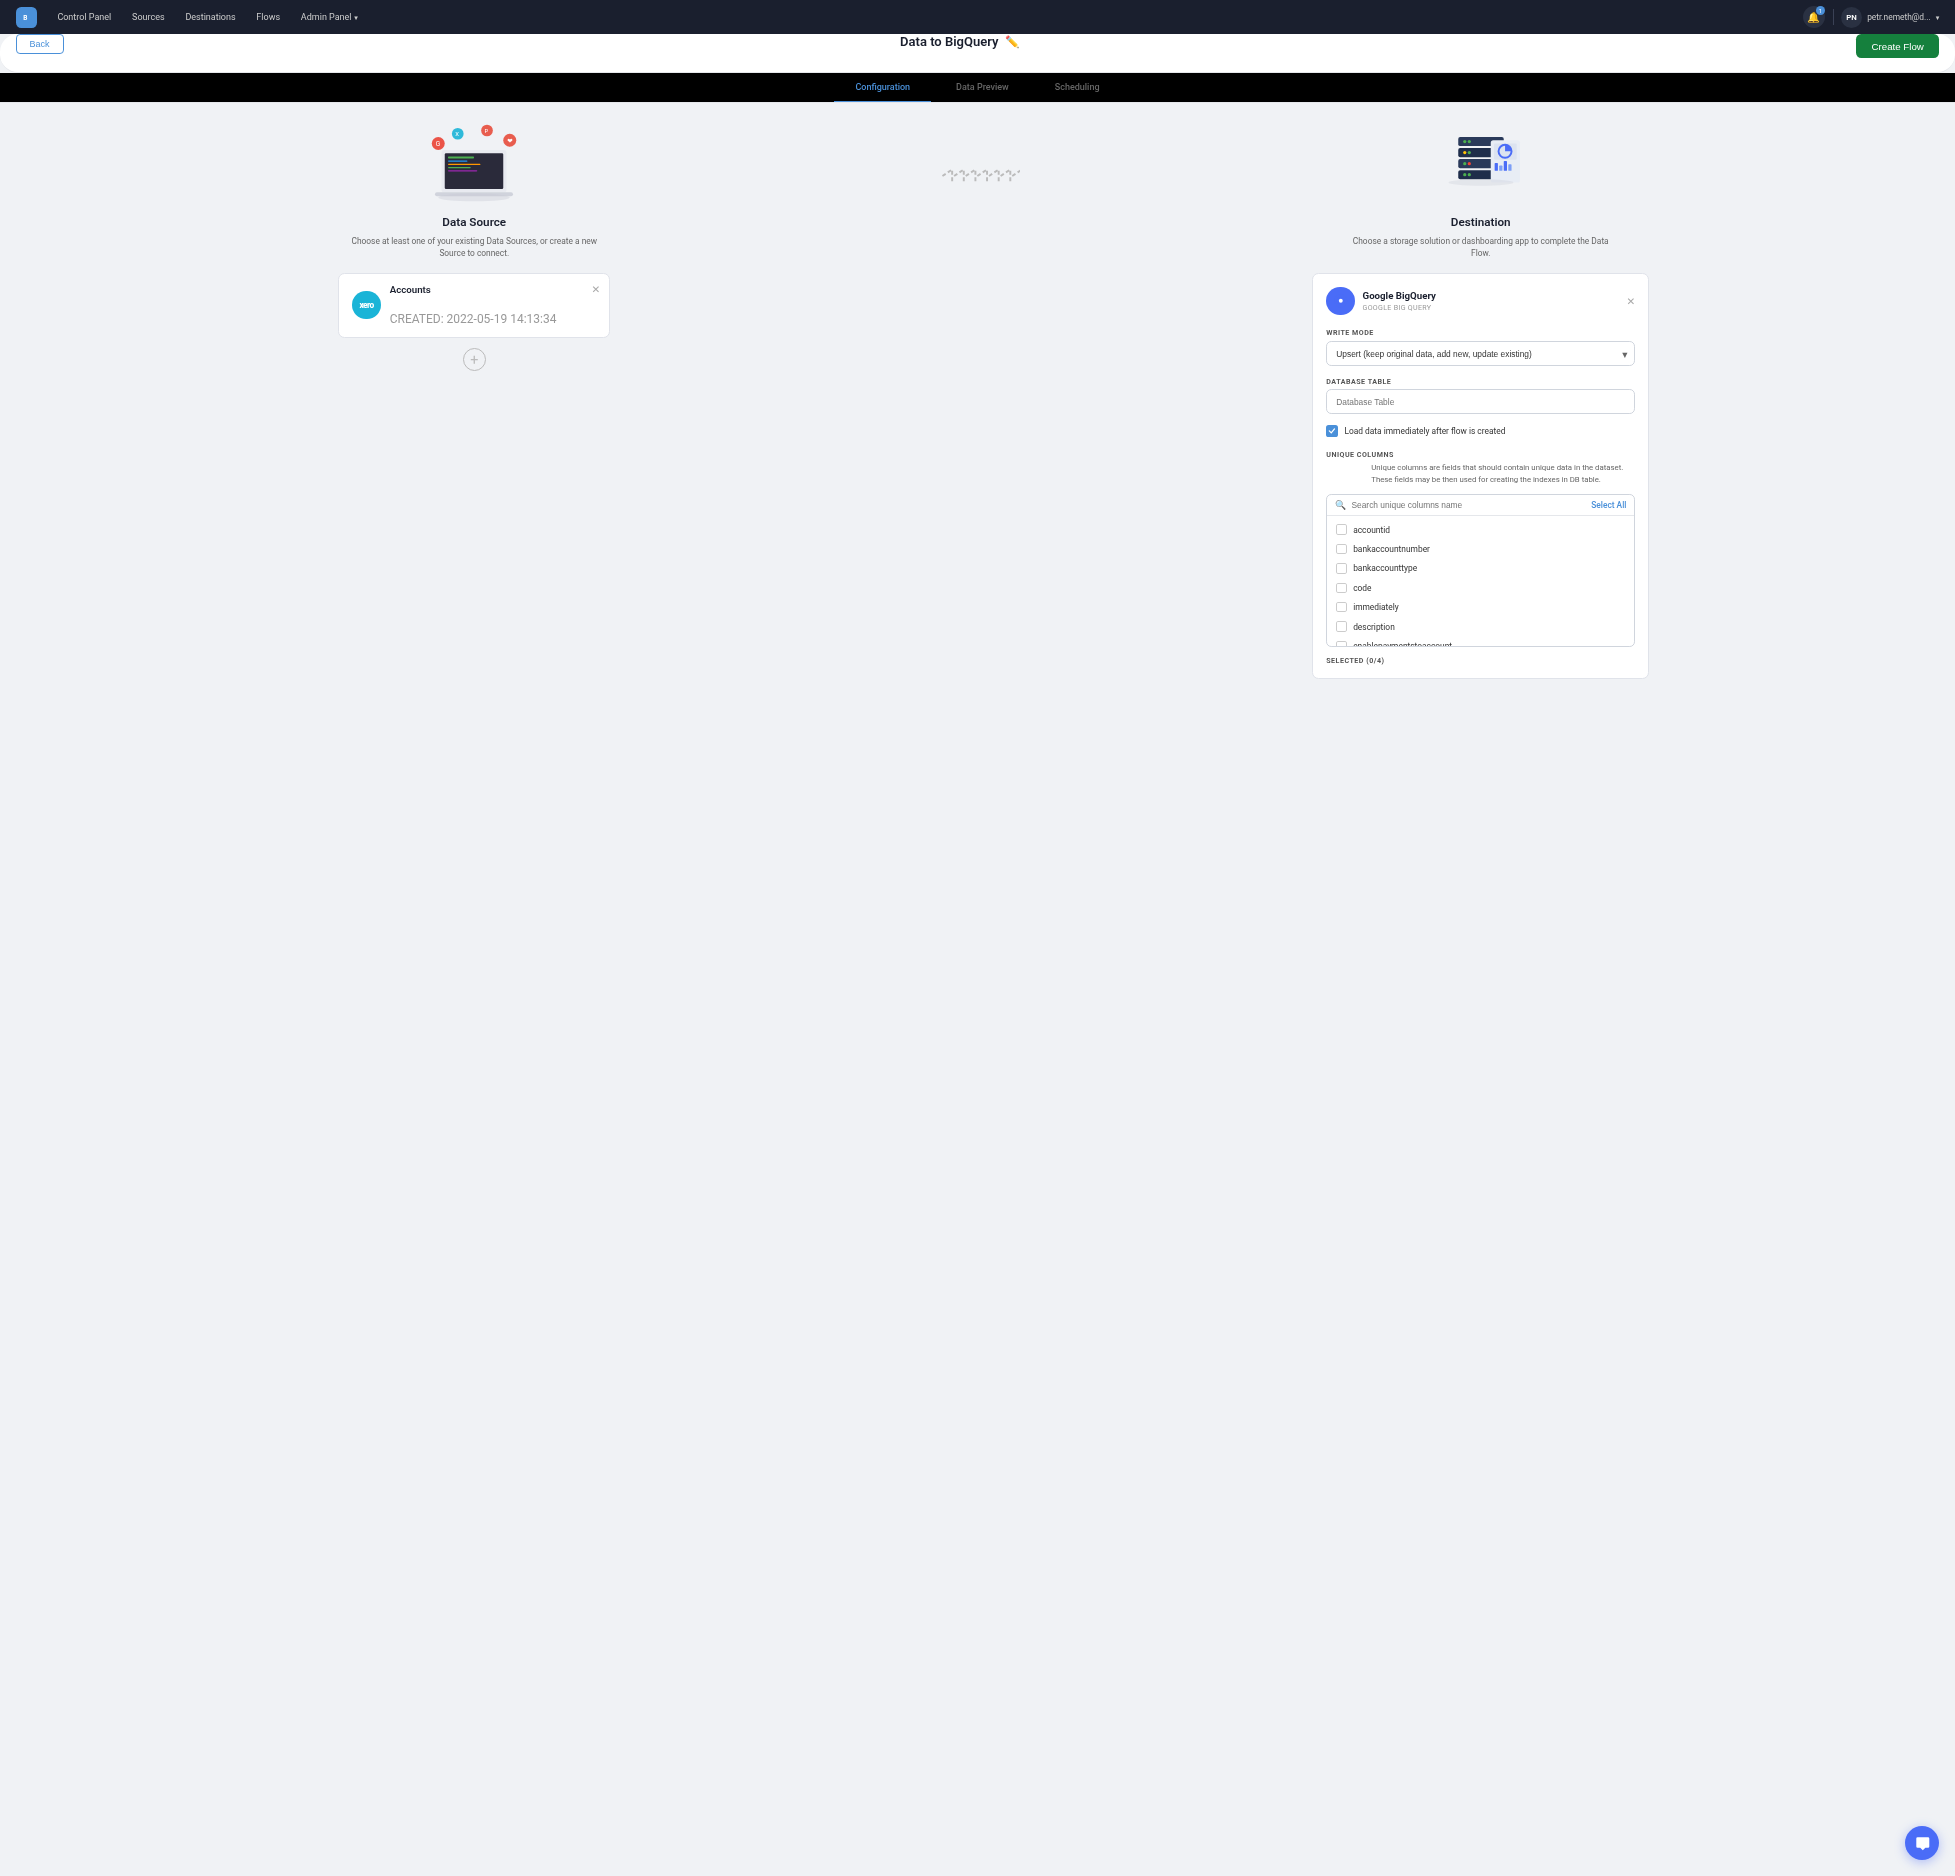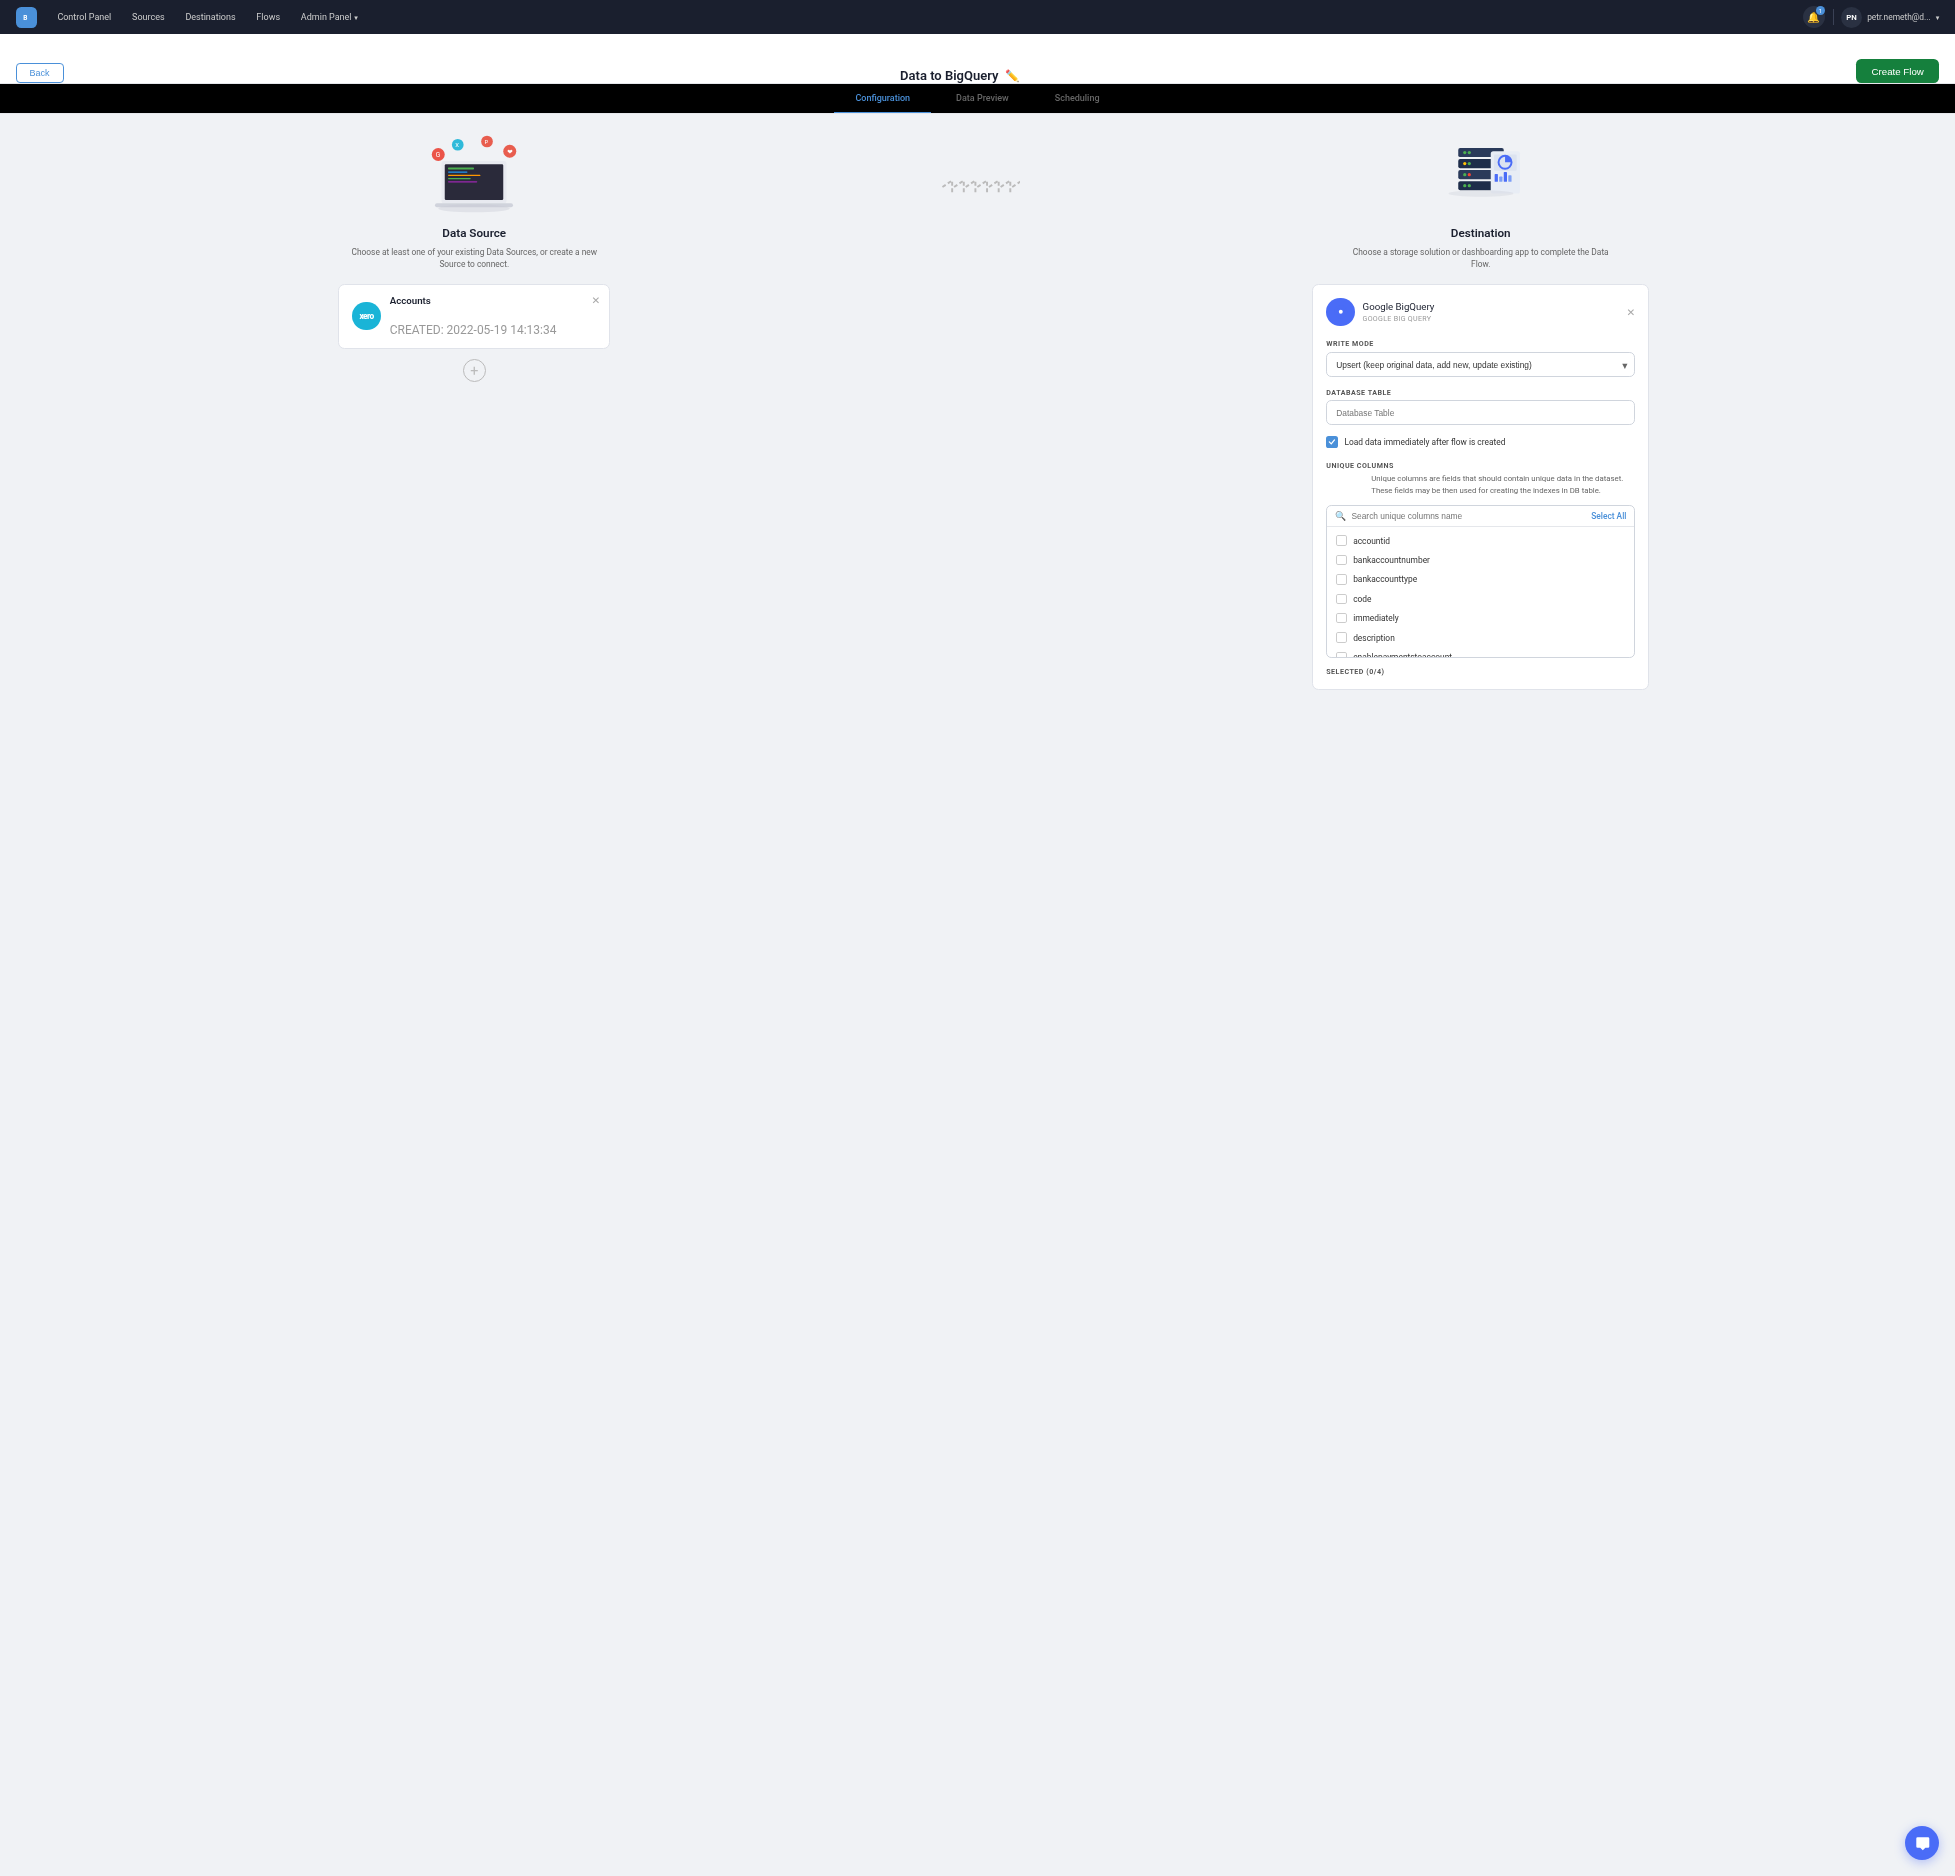--- a/index.html
+++ b/index.html
@@ -69,22 +69,23 @@
       font-size: 7.8px;
       font-weight: 600;
     }
 
     
     .subheader {
       background: #fff;
       border-bottom: 0.6px solid #e5e7eb;
       padding: 0 15.6px;
       display: flex;
-      align-items: flex-end;
-      height: 50px;
+      align-items: flex-start;
+      height: 39px;
+      border-radius: 18px;
     }
     .back-btn {
       border: 1px solid #4a90d9;
       color: #4a90d9;
       background: transparent;
       padding: 3.9px 13px;
       border-radius: 3.9px;
       font-size: 9px;
       cursor: pointer;
       font-weight: 500;
@@ -227,21 +228,21 @@
     .dest-logo {
       width: 28.5px; height: 28.5px;
       background: #4a6cf7;
       border-radius: 50%;
       display: flex; align-items: center; justify-content: center;
       color: #fff;
       font-size: 11.7px;
       flex-shrink: 0;
     }
     .dest-info { flex: 1; }
-    .dest-name { font-size: 9.7px; font-weight: 400; color: #1a1f2e; }
+    .dest-name { font-size: 9.7px; font-weight: 700; color: #1a1f2e; }
     .dest-sub { font-size: 7.1px; color: #999; text-transform: uppercase; letter-spacing: 0.3px; margin-top: 1.3px; }
 
     .field-label {
       font-size: 7.1px;
       font-weight: 700;
       color: #555;
       letter-spacing: 0.5px;
       text-transform: uppercase;
       margin-bottom: 3.9px;
     }

